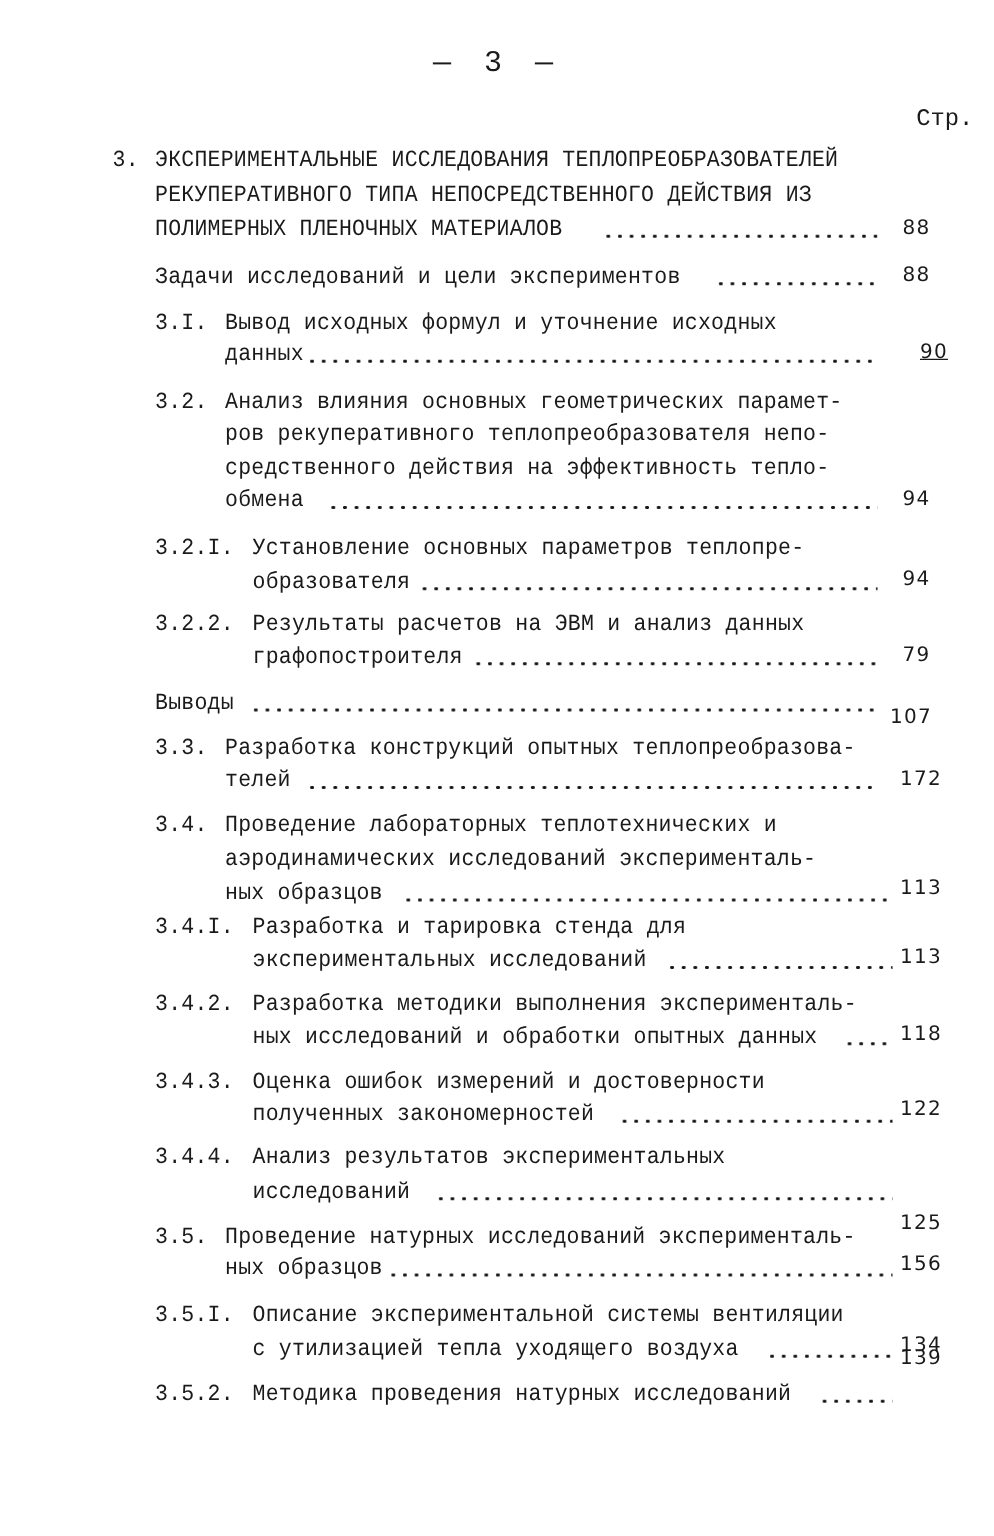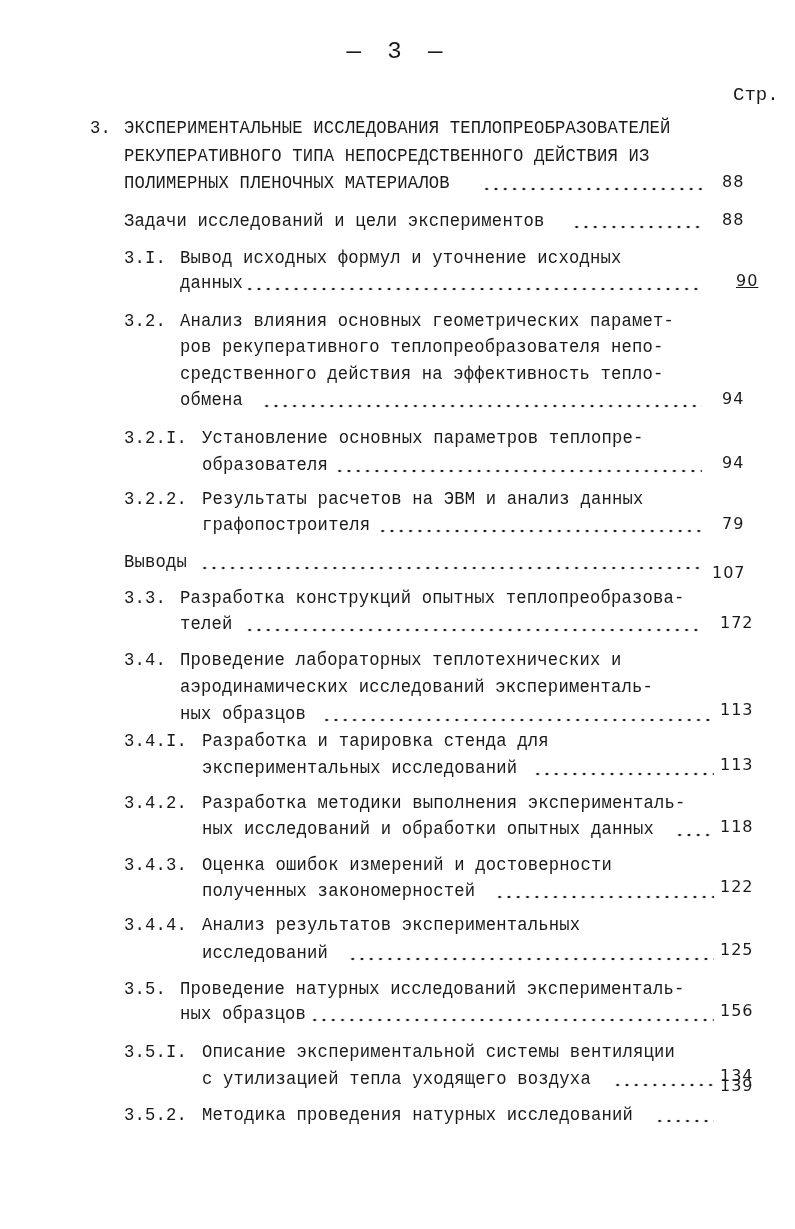--- a/index.html
+++ b/index.html
@@ -111,21 +111,21 @@
   <span class="line" style="left:202px;top:881px;">полученных закономерностей</span>
   <span class="leader" style="left:495px;width:219px;top:895px;"></span>
   <span class="num" style="left:720px;top:877px;text-align:right;">122</span>
 </div>
 
 <div>
   <span class="line" style="left:124px;top:915px;">3.4.4.</span>
   <span class="line" style="left:202px;top:915px;">Анализ результатов экспериментальных</span>
   <span class="line" style="left:202px;top:943px;">исследований</span>
   <span class="leader" style="left:348px;width:366px;top:957px;"></span>
-  <span class="num" style="left:720px;top:940px;">125</span>
+  <span class="num" style="left:720px;top:968px;">125</span>
 </div>
 
 <div>
   <span class="line" style="left:124px;top:979px;">3.5.</span>
   <span class="line" style="left:180px;top:979px;">Проведение натурных исследований эксперименталь-</span>
   <span class="line" style="left:180px;top:1004px;">ных образцов</span>
   <span class="leader" style="left:310px;width:404px;top:1018px;"></span>
   <span class="num" style="left:720px;top:1001px;">156</span>
 </div>
 

